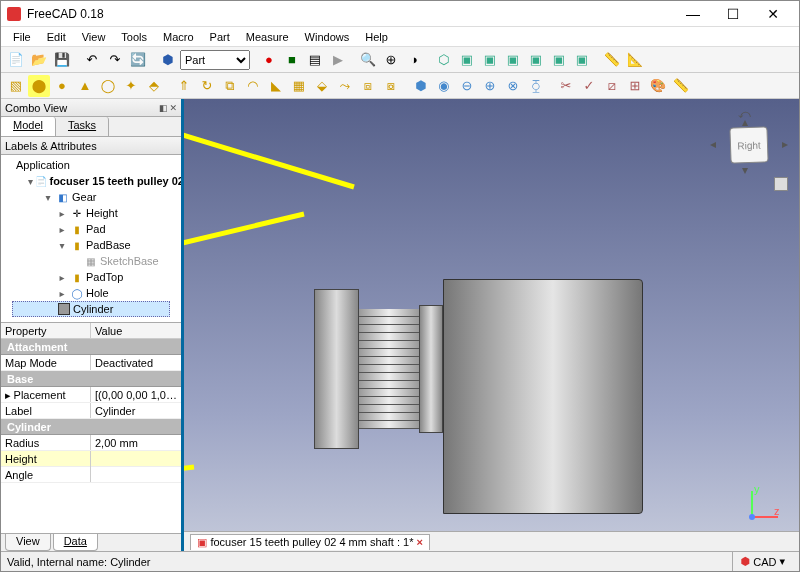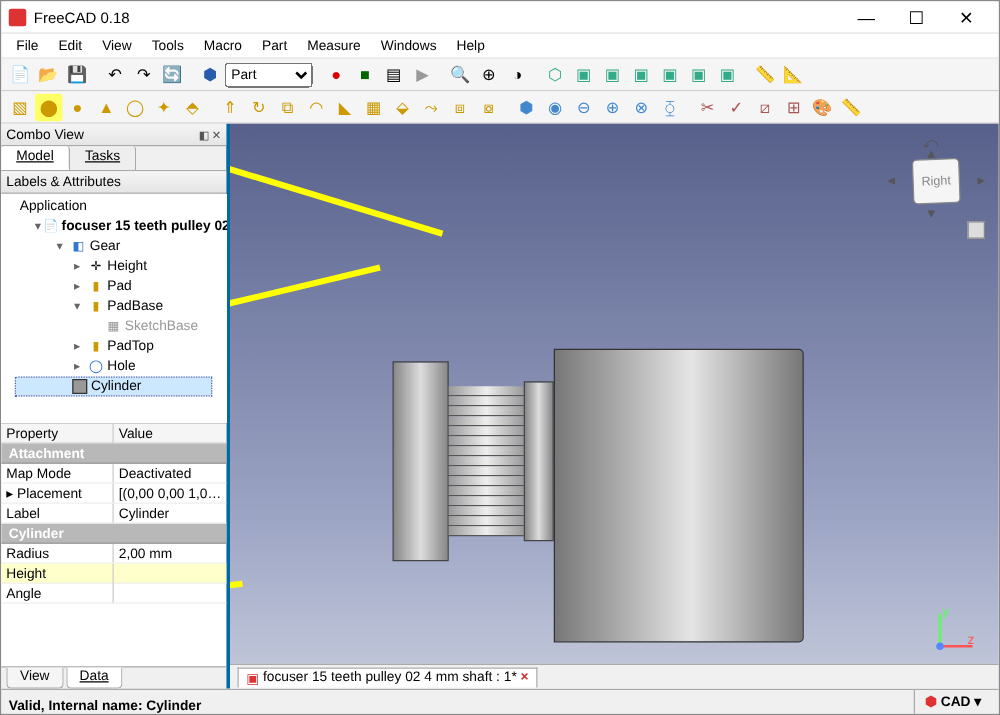--- a/index.html
+++ b/index.html
@@ -45,21 +45,21 @@
 .axis { position: absolute; bottom: 26px; right: 15px; width: 40px; height: 40px; }
 .model { position: absolute; top: 180px; left: 130px; }
 .shaft-small { position: absolute; left: 0; top: 10px; width: 45px; height: 160px; background: linear-gradient(to right, #888, #ddd 50%, #888); border: 1px solid #444; }
 .teeth { position: absolute; left: 45px; top: 30px; width: 60px; height: 120px; display: flex; flex-direction: column; }
 .tooth { flex: 1; background: linear-gradient(to right, #999, #eee, #999); border-bottom: 1px solid #555; }
 .collar { position: absolute; left: 105px; top: 26px; width: 24px; height: 128px; background: linear-gradient(to right, #888, #ddd 50%, #888); border: 1px solid #444; }
 .body-big { position: absolute; left: 129px; top: 0px; width: 200px; height: 235px; background: linear-gradient(to right, #777, #e5e5e5 55%, #777); border: 1px solid #333; border-radius: 0 4px 4px 0; }
 .doc-tab { position: absolute; bottom: 0; left: 0; right: 0; height: 20px; background: #f0f0f0; border-top: 1px solid #aaa; display: flex; align-items: center; padding: 0 6px; }
 .doc-tab .dt { padding: 1px 6px; background: #fff; border: 1px solid #aaa; border-bottom: none; display: flex; align-items: center; gap: 3px; }
 .closeb { color: #c33; font-weight: bold; }
-.statusbar { height: 20px; background: #f0f0f0; border-top: 1px solid #aaa; display: flex; align-items: flex-end; padding: 0 6px; font-size: 11px; font-weight: bold; }
+.statusbar { height: 20px; background: #f0f0f0; border-top: 1px solid #aaa; display: flex; align-items: center; padding: 0 6px; font-size: 11px; }
 .statusbar .fill { flex: 1; }
 .statusbar .cell { border-left: 1px solid #aaa; padding: 0 8px; height: 100%; display: flex; align-items: center; }
 .arrow-svg { position: absolute; pointer-events: none; }
 .square-ico { width:12px;height:12px;display:inline-block;border:1px solid #333; }
 </style>
 </head>
 <body>
 
 <div class="titlebar">
   <div class="logo"></div>
@@ -218,20 +218,21 @@
     <div class="props">
       <div class="props-head">
         <div class="pcol1">Property</div>
         <div class="pcol2">Value</div>
       </div>
       <div class="pgroup">Attachment</div>
       <div class="prow">
           <div class="pcol1">Map Mode</div>
           <div class="pcol2">Deactivated</div>
         </div>
+      <div class="pgroup">Base</div>
       <div class="prow">
           <div class="pcol1">▸ <span>Placement</span></div>
           <div class="pcol2">[(0,00 0,00 1,00); 0,00 °; (0,00 m...</div>
         </div>
       <div class="prow">
           <div class="pcol1">Label</div>
           <div class="pcol2">Cylinder</div>
         </div>
       <div class="pgroup">Cylinder</div>
       <div class="prow">

